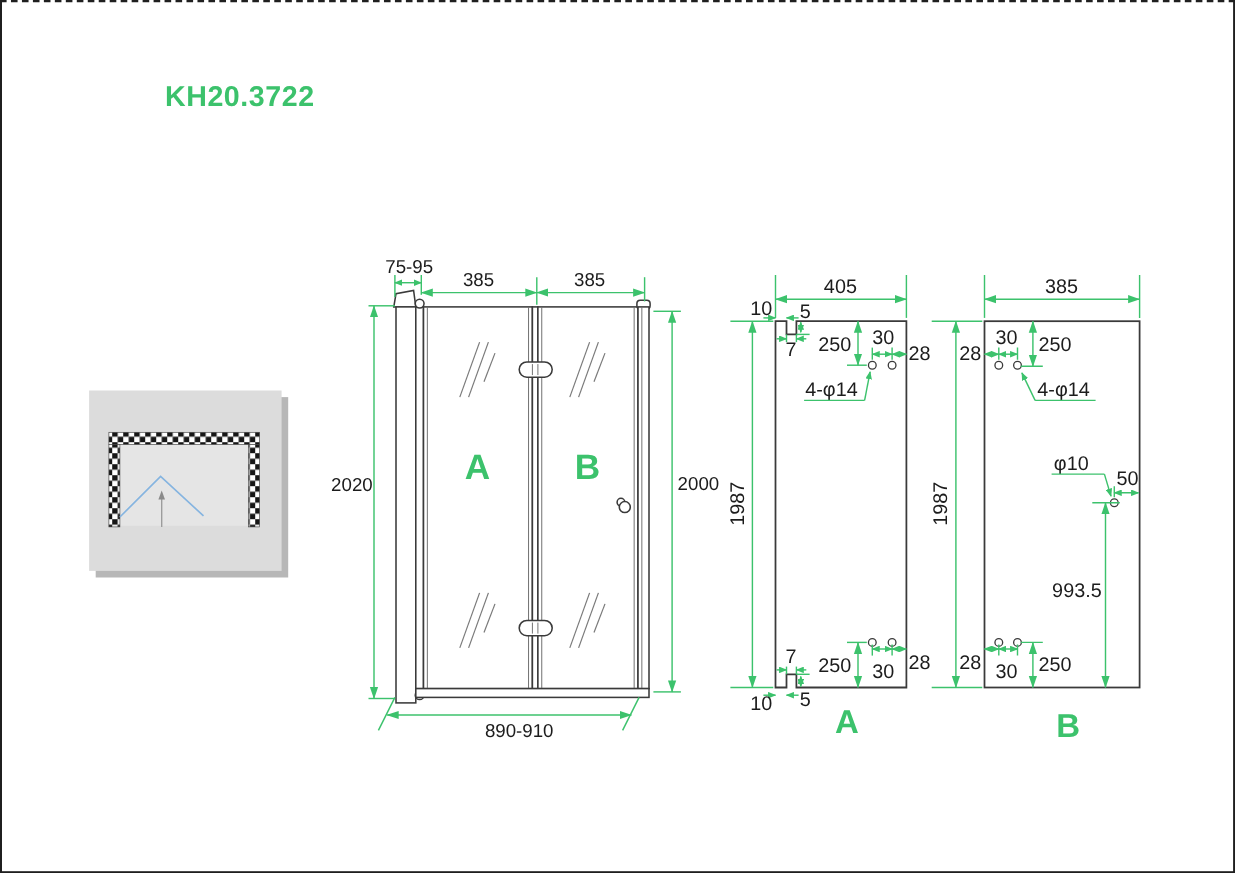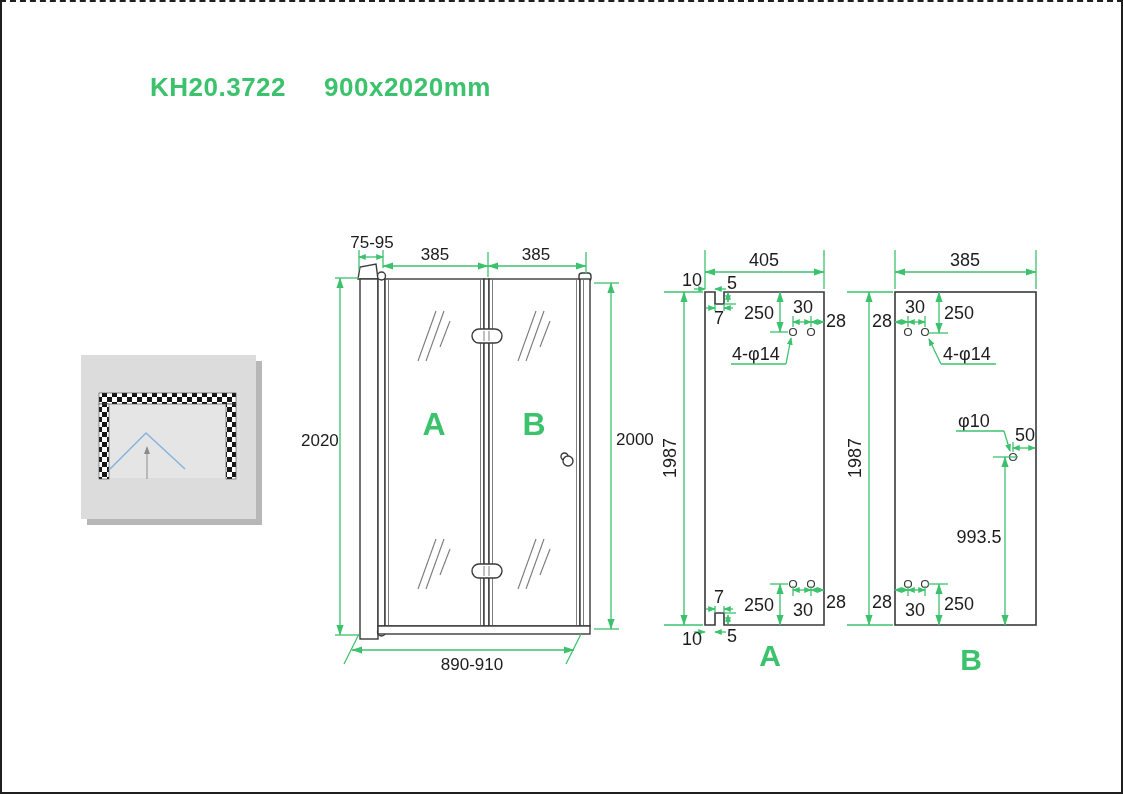--- a/index.html
+++ b/index.html
@@ -29,21 +29,20 @@
   .letter{fill:#3cc26c;font-size:32px;font-weight:bold;}
   .letter2{fill:#3cc26c;font-size:30px;font-weight:bold;}
 </style>
 </head>
 <body>
 
 <div id="canvas">
 
   <div id="title-bar">
     <span>KH20.3722</span>
-    <span>900x2020mm</span>
   </div>
 
   <svg width="1119" height="790" viewBox="0 0 1119 790">
     <defs>
       <marker id="ar" viewBox="0 0 10 8" markerWidth="11" markerHeight="9" refX="9.5" refY="4" orient="auto-start-reverse" markerUnits="userSpaceOnUse">
         <path d="M0,0.6 L10,4 L0,7.4 Z" fill="#3cc26c"></path>
       </marker>
       <marker id="ars" viewBox="0 0 10 8" markerWidth="7.5" markerHeight="6" refX="9" refY="4" orient="auto-start-reverse" markerUnits="userSpaceOnUse">
         <path d="M0,0 L10,4 L0,8 Z" fill="#3cc26c"></path>
       </marker>

